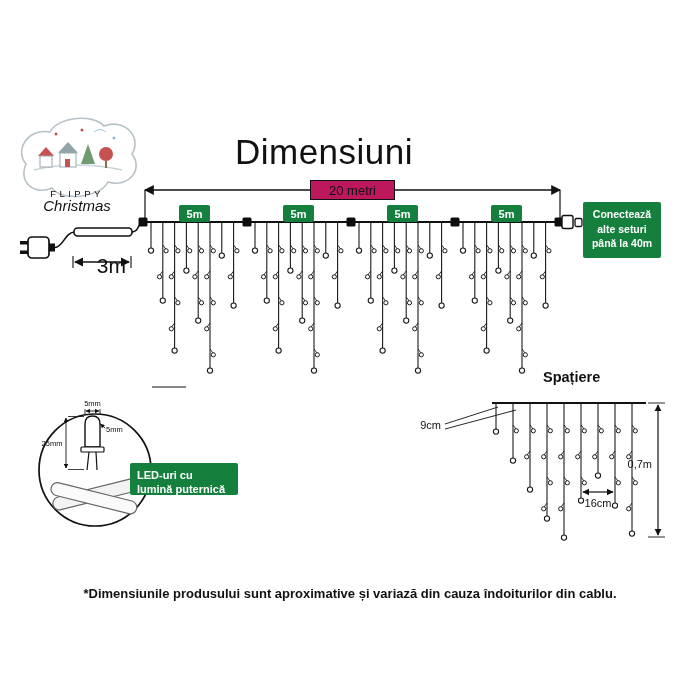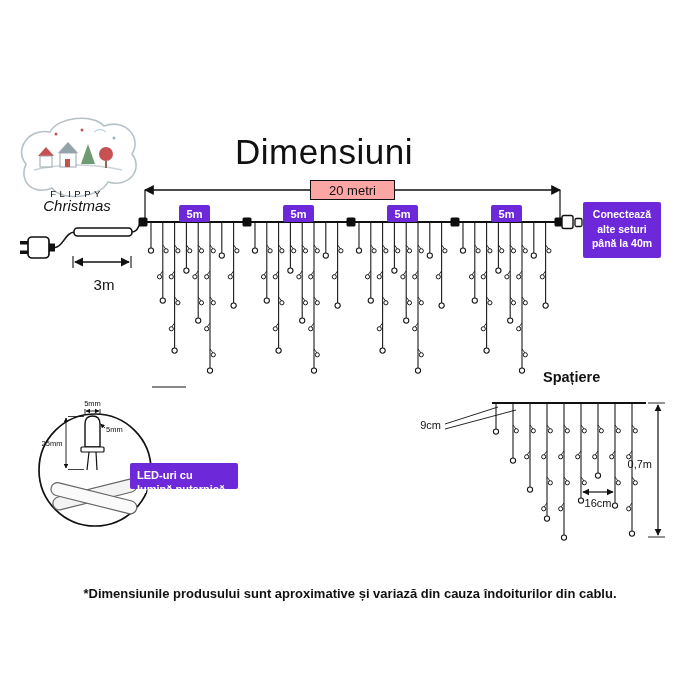--- a/index.html
+++ b/index.html
@@ -1,29 +1,29 @@
 <!DOCTYPE html>
 <html><head>
 <meta charset="utf-8">
 <style>
   html,body{margin:0;padding:0;background:#fff;}
   .stage{position:relative;width:700px;height:700px;background:#fff;overflow:hidden;
          font-family:"Liberation Sans",sans-serif;color:#111;}
   .abs{position:absolute;box-sizing:border-box;}
   .page-title{top:132px;left:24px;width:600px;text-align:center;font-size:35px;font-weight:400;letter-spacing:.5px;}
-  .blackbox{background:#6d28d9;color:#fff;display:flex;align-items:center;justify-content:center;border-radius:2px;}
-  .box-20m{top:180px;left:310px;width:85px;height:20px;background:#fca5a5;border:1.6px solid #111;
+  .blackbox{background:#15803d;color:#fff;display:flex;align-items:center;justify-content:center;border-radius:2px;}
+  .box-20m{top:180px;left:310px;width:85px;height:20px;background:#be185d;border:1.6px solid #111;
            display:flex;align-items:center;justify-content:center;font-size:13px;}
   .box-5m{top:205px;width:31px;height:17px;font-size:11px;font-weight:700;}
   .box-connect{top:202px;left:583px;width:78px;height:56px;font-size:10.5px;font-weight:700;
                line-height:1.4;display:block;padding:5px 6px;text-align:center;}
   .box-ledcount{top:377px;left:186px;width:106px;height:20px;font-size:12px;font-weight:700;}
-  .label-3m{top:276px;left:82px;width:44px;text-align:center;font-size:15px;}
+  .label-3m{top:254px;left:82px;width:44px;text-align:right;font-size:21px;}
   .led-title{top:384px;left:30px;font-size:15px;}
-  .box-lednote{top:463px;left:130px;width:108px;height:26px;font-size:11px;font-weight:600;
+  .box-lednote{top:463px;left:130px;width:108px;height:32px;font-size:11px;font-weight:600;
                line-height:1.3;display:block;padding:5px 7px;}
   .spacing-title{top:369px;left:543px;font-size:14.5px;font-weight:700;}
   .footnote{top:586px;left:0;width:700px;text-align:center;font-size:13px;font-weight:700;}
   svg text{font-family:"Liberation Sans",sans-serif;fill:#111;}
 </style>
 </head>
 <body>
 
 <div class="stage">
 

